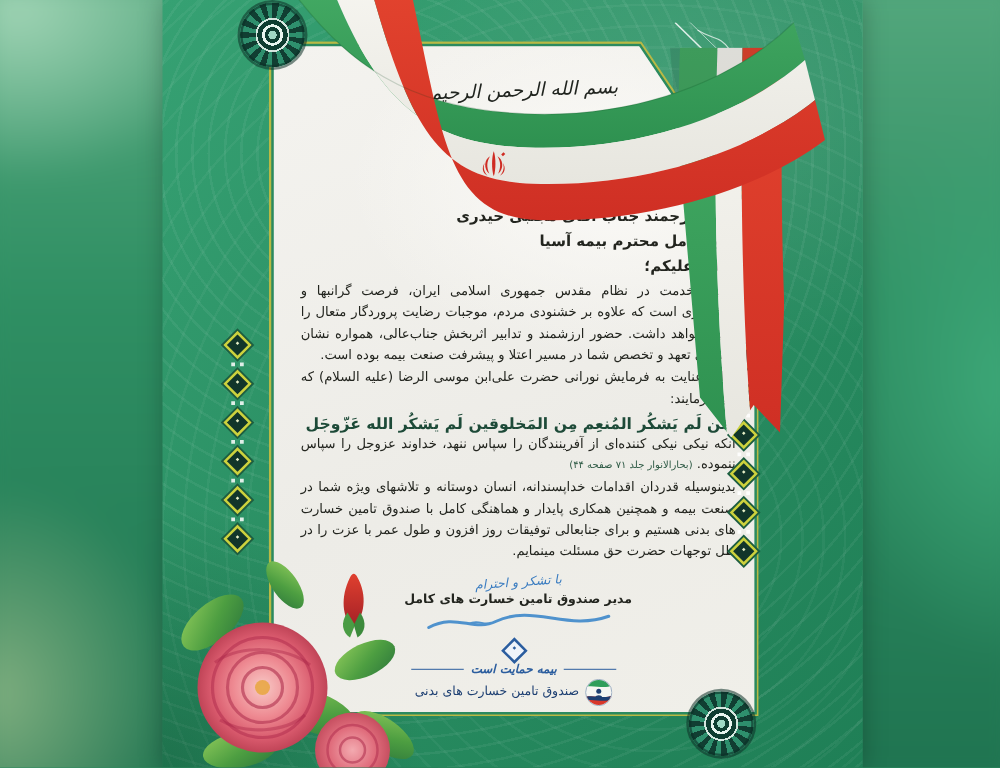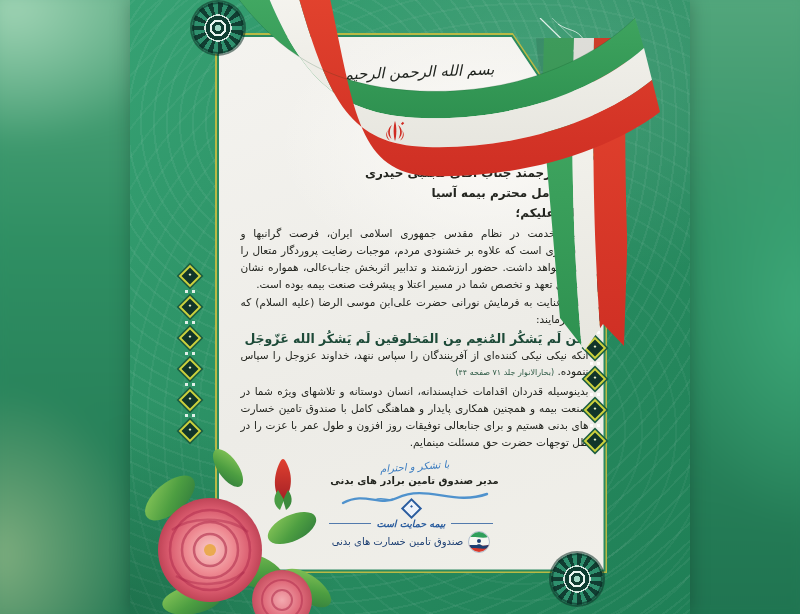--- a/index.html
+++ b/index.html
@@ -71,21 +71,21 @@
   .hadith{font-weight:bold;font-size:12.5px;color:#1d4a38;text-align:center;margin:3px 0 1px 0;}
   .translation{font-size:10.5px;line-height:16px;text-align:justify;}
   .citation{font-size:8px;color:#2f5b46;}
   .sig-block{margin:4px auto 0 auto;width:230px;text-align:center;direction:rtl;}
   .closing{color:#3a7cc0;font-style:italic;font-size:10px;transform:rotate(-4deg);display:inline-block;}
   .sig-name{font-weight:bold;font-size:11px;line-height:13px;}
   .sig-title{font-weight:bold;font-size:10px;line-height:13px;}
   .swoosh{display:block;margin:0 auto;}
 
   
-  .footer{position:absolute;left:0;right:0;bottom:17px;display:flex;flex-direction:column;
+  .footer{position:absolute;left:0;right:0;bottom:5px;display:flex;flex-direction:column;
     align-items:center;direction:rtl;}
   .f-ornament{width:11px;height:11px;transform:rotate(45deg);background:#eef3fa;
     border:2px solid #2b5d9e;position:relative;margin-bottom:2px;}
   .f-ornament::after{content:"";position:absolute;left:2.5px;top:2.5px;width:2px;height:2px;background:#2b5d9e;}
   .slogan-row{display:flex;align-items:center;gap:6px;color:#2b5d9e;}
   .slogan-row .rule{width:42px;height:1px;background:#2b5d9e;opacity:0.8;}
   .slogan{font-size:9.5px;font-style:italic;font-weight:bold;white-space:nowrap;}
   .org-row{display:flex;align-items:center;gap:5px;margin-top:2px;}
   .org-name{font-size:10px;font-weight:normal;color:#1d3f72;white-space:nowrap;}
 </style>
@@ -114,21 +114,21 @@
             <div class="hadith">مَن لَم یَشکُر المُنعِم مِن المَخلوقین لَم یَشکُر الله عَزّوجَل</div>
             <div class="translation">
               <span>آنکه نیکی نیکی کننده‌ای از آفرینندگان را سپاس ننهد، خداوند عزوجل را سپاس ننموده.</span>
               <span class="citation">(بحارالانوار جلد ۷۱ صفحه ۴۴)</span>
             </div>
 
             <p class="para">بدینوسیله قدردان اقدامات خداپسندانه، انسان دوستانه و تلاشهای ویژه شما در صنعت بیمه و همچنین همکاری پایدار و هماهنگی کامل با صندوق تامین خسارت های بدنی هستیم و برای جنابعالی توفیقات روز افزون و طول عمر با عزت را در ظل توجهات حضرت حق مسئلت مینمایم.</p>
 
             <div class="sig-block">
               <span class="closing">با تشکر و احترام</span>
-              <div class="sig-title">مدیر صندوق تامین برادر های بدنی</div>
+              <div class="sig-title">مدیر صندوق تامین خسارت های کامل</div>
               <svg class="swoosh" width="160" height="22" viewBox="0 0 160 22">
                 <path d="M8,16 C30,4 44,20 62,11 C92,-3 118,19 152,7" fill="none" stroke="#4f92cd" stroke-width="2.4" stroke-linecap="round"></path>
                 <path d="M40,13 C48,9 52,15 58,12" fill="none" stroke="#4f92cd" stroke-width="1.4"></path>
               </svg>
             </div>
           </div>
 
           <div class="footer">
             <div class="f-ornament"></div>
             <div class="slogan-row">

